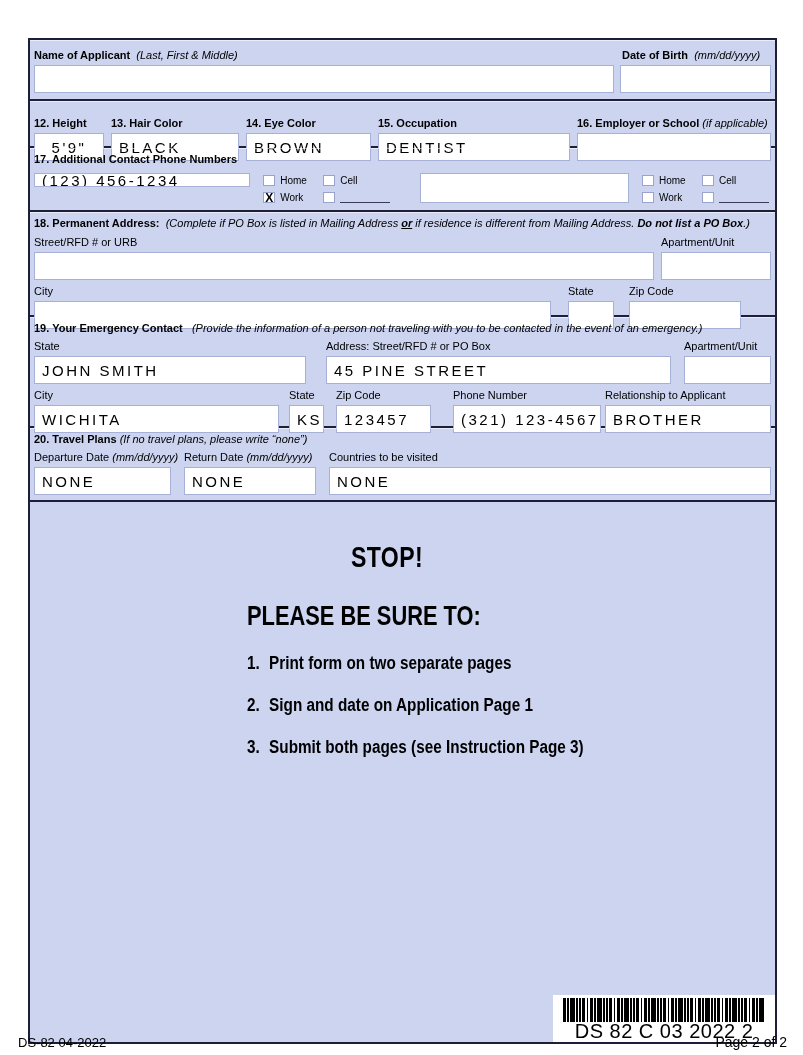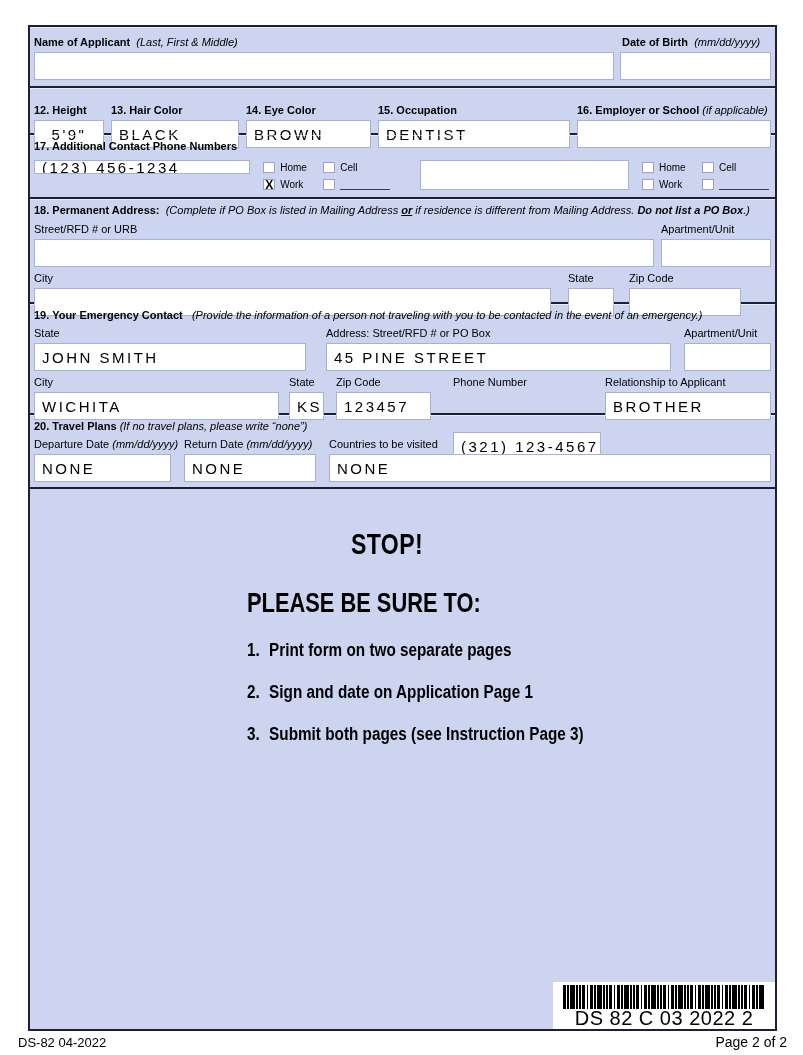--- a/index.html
+++ b/index.html
@@ -5,21 +5,21 @@
   :root{
     --form-bg:#ccd4f0;
     --line:#1e1e38;
     --field-border:#a7b0d6;
     --ink:#000000;
   }
   *{box-sizing:border-box;margin:0;padding:0;}
   html,body{background:#ffffff;}
   body{font-family:"Liberation Sans",sans-serif;color:var(--ink);}
   .page{position:relative;width:803px;height:1055px;background:#ffffff;overflow:hidden;}
-  .form-body{position:absolute;left:28px;top:25px;width:749px;height:1006px;
+  .form-body{position:absolute;left:28px;top:38px;width:749px;height:1006px;
     background:var(--form-bg);border:2px solid var(--line);}
   .sec{border-bottom:2px solid var(--line);box-shadow:inset 0 1px 0 rgba(255,255,255,.55);
     padding:5px 4px 0 4px;position:relative;}
   .lbl{font-size:11px;font-weight:bold;line-height:13px;white-space:nowrap;}
   .lbl i{font-weight:normal;font-style:italic;}
   .hint{font-size:11px;font-style:italic;font-weight:normal;}
   .field{background:#ffffff;border:1px solid var(--field-border);height:28px;
     display:flex;align-items:center;padding:0 7px;font-size:15px;letter-spacing:2.5px;
     white-space:nowrap;overflow:hidden;}
   .field.center{justify-content:center;}
@@ -70,21 +70,21 @@
   .sec-d .row2 .city-col{width:517px;}
   .sec-d .row2 .state-col{width:46px;margin-left:17px;}
   .sec-d .row2 .zip-col{width:112px;margin-left:15px;}
 
   .sec-e .row1 .name-col2{width:272px;}
   .sec-e .row1 .addr-col{width:345px;margin-left:20px;}
   .sec-e .row1 .apt-col2{flex:1;margin-left:13px;}
   .sec-e .row2 .city-col2{width:245px;}
   .sec-e .row2 .state-col2{width:35px;margin-left:10px;}
   .sec-e .row2 .zip-col2{width:95px;margin-left:12px;}
-  .sec-e .row2 .phone-col{width:148px;margin-left:22px;gap:40px;}
+  .sec-e .row2 .phone-col{width:148px;margin-left:22px;}
   .sec-e .row2 .rel-col{flex:1;margin-left:4px;}
 
   .sec-f .dep-col{width:137px;}
   .sec-f .ret-col{width:132px;margin-left:13px;}
   .sec-f .ctry-col{flex:1;margin-left:13px;}
 
   .stop-area{position:relative;height:536px;}
   .stop-block{position:absolute;left:217px;top:38px;width:280px;}
   .stop-title{font-size:30px;font-weight:bold;text-align:center;
     transform:scaleX(0.77);letter-spacing:0.5px;}

